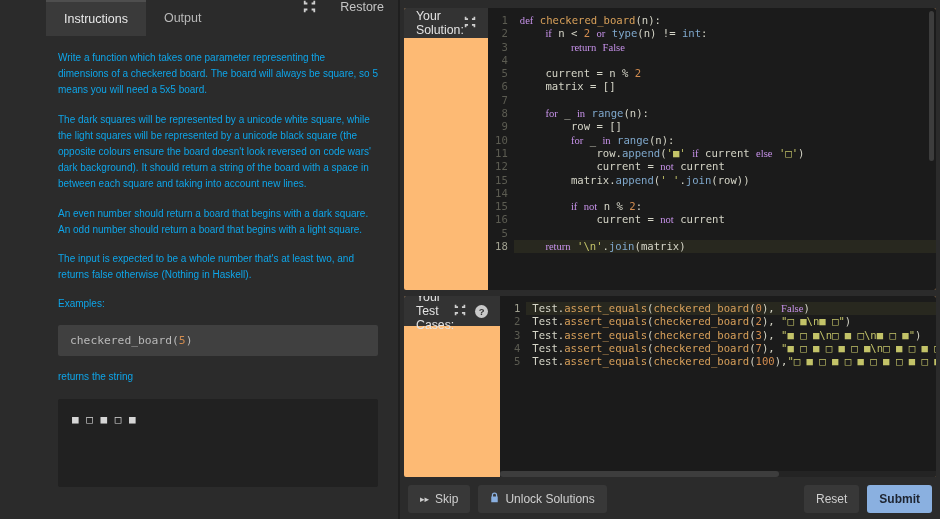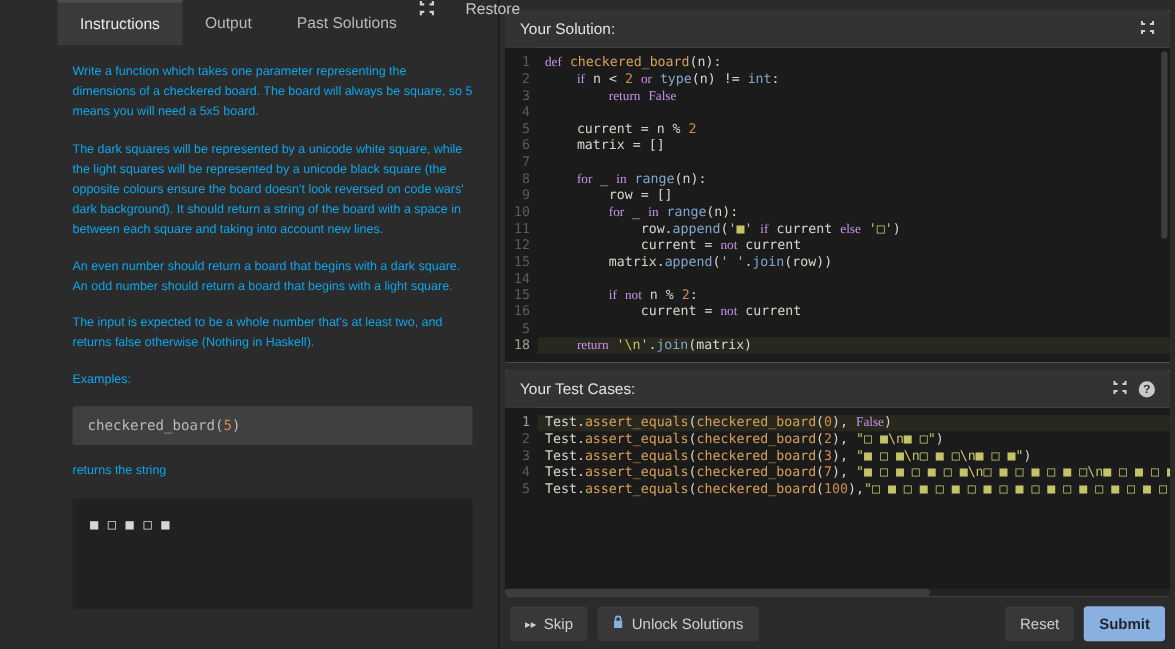--- a/index.html
+++ b/index.html
@@ -91,22 +91,22 @@
 
   
   .right-panel {
     width: 540px; height: 519px;
     background: #2b2b2b;
     display: flex; flex-direction: column;
     padding: 8px 0 0 0;
   }
   .pane {
     margin: 0 4px 6px 4px;
-    display: flex; flex-direction: column;
-    background: #a3a3a3;
+    display: flex; flex-direction: row;
+    background: #fdba74;
     border-radius: 2px;
     overflow: hidden;
   }
   .pane-head {
     height: 30px; flex: 0 0 30px;
     background: #333333;
     display: flex; align-items: center;
     padding: 0 12px;
     color: #e3e3e3;
     font-size: 12.3px;
@@ -200,23 +200,20 @@
 <body>
 
 <div class="left-panel">
 
   <div class="tabbar">
     <div class="tab active">
       <span>Instructions</span>
     </div>
     <div class="tab">
       <span>Output</span>
-    </div>
-    <div class="tab">
-      <span>Past Solutions</span>
     </div>
     <div class="restore-wrap">
       <span class="icon-collapse">
         <svg width="13" height="13" viewBox="0 0 16 16" fill="#cfcfcf">
           <path d="M1 1h2.2v2.1H5.4V5.4H1V1z"></path>
           <path d="M15 1h-2.2v2.1h-2.2V5.4H15V1z"></path>
           <path d="M1 15h2.2v-2.1H5.4V10.6H1V15z"></path>
           <path d="M15 15h-2.2v-2.1h-2.2V10.6H15V15z"></path>
         </svg>
       </span>

